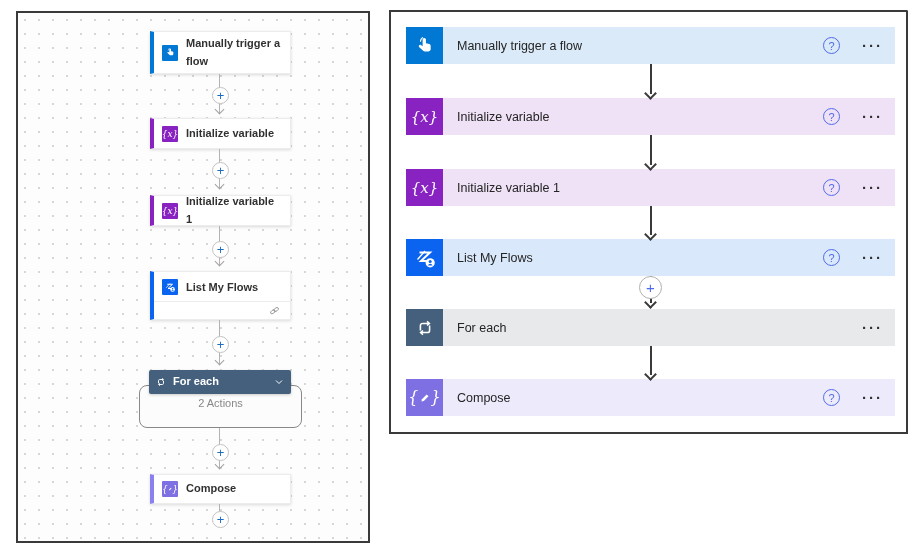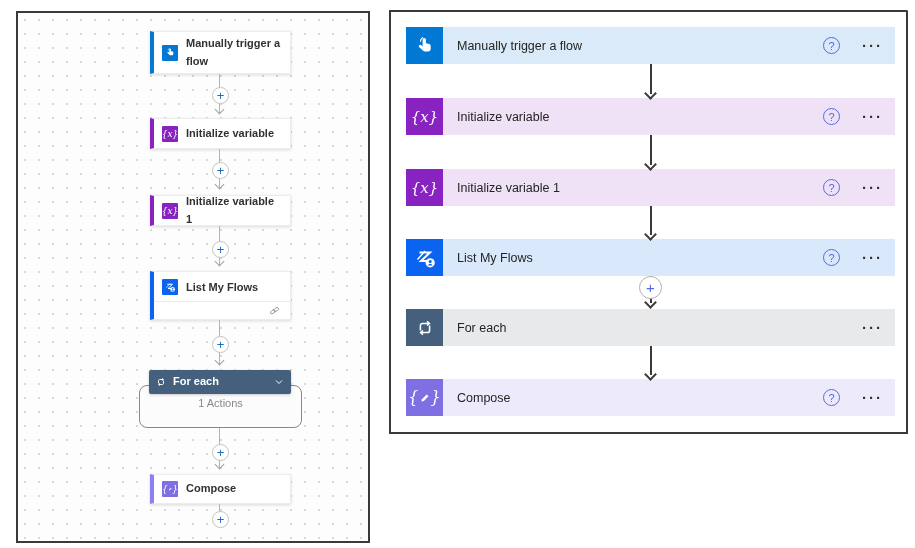--- a/index.html
+++ b/index.html
@@ -171,21 +171,21 @@
             <path d="M14.2 4.7L16.8 7l-2.6 2.3"></path>
             <path d="M17 9.4v5.3c0 1.3-1 2.3-2.3 2.3H7.5"></path>
             <path d="M9.8 14.7L7.2 17l2.6 2.3"></path>
           </g>
         </svg>
       <span class="card-label" style="flex:1;">For each</span>
       <svg width="12" height="12" viewBox="0 0 20 20">
           <polyline points="5,7.5 10,12.5 15,7.5" fill="none" stroke="#fff" stroke-width="1.6"></polyline>
         </svg>
     </div>
-    <div class="actions-count">1 Actions</div>
+    <div class="actions-count">2 Actions</div>
 
     <div class="pcircle" style="left:194px;top:431px;">
         <span>+</span>
       </div>
 
     <div class="card" style="left:132px;top:461px;width:141px;height:30px;border-left-color:#8b80f0;">
       <span class="node-icon" style="background:#7e6fe3;font-size:9px;">
         <span class="vx">{</span>
           <svg width="8" height="8" viewBox="0 0 16 16">
             <path d="M10.2 3.2l2.5 2.5-6.3 6.3-3.1.6.6-3.1z" fill="#fff"></path>

